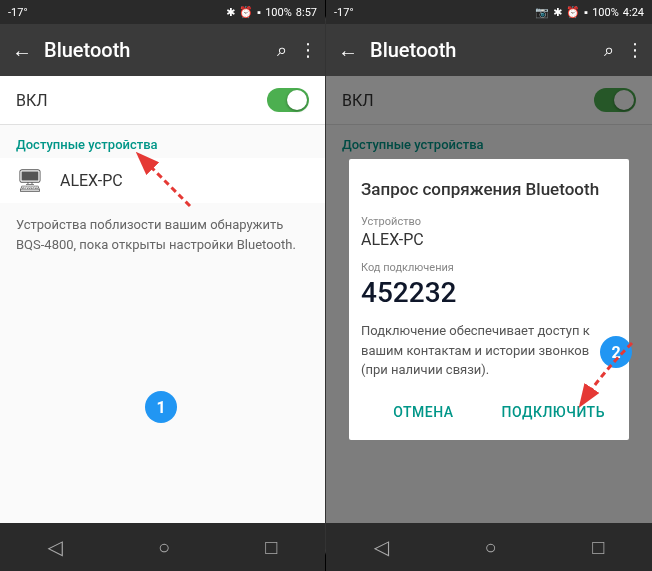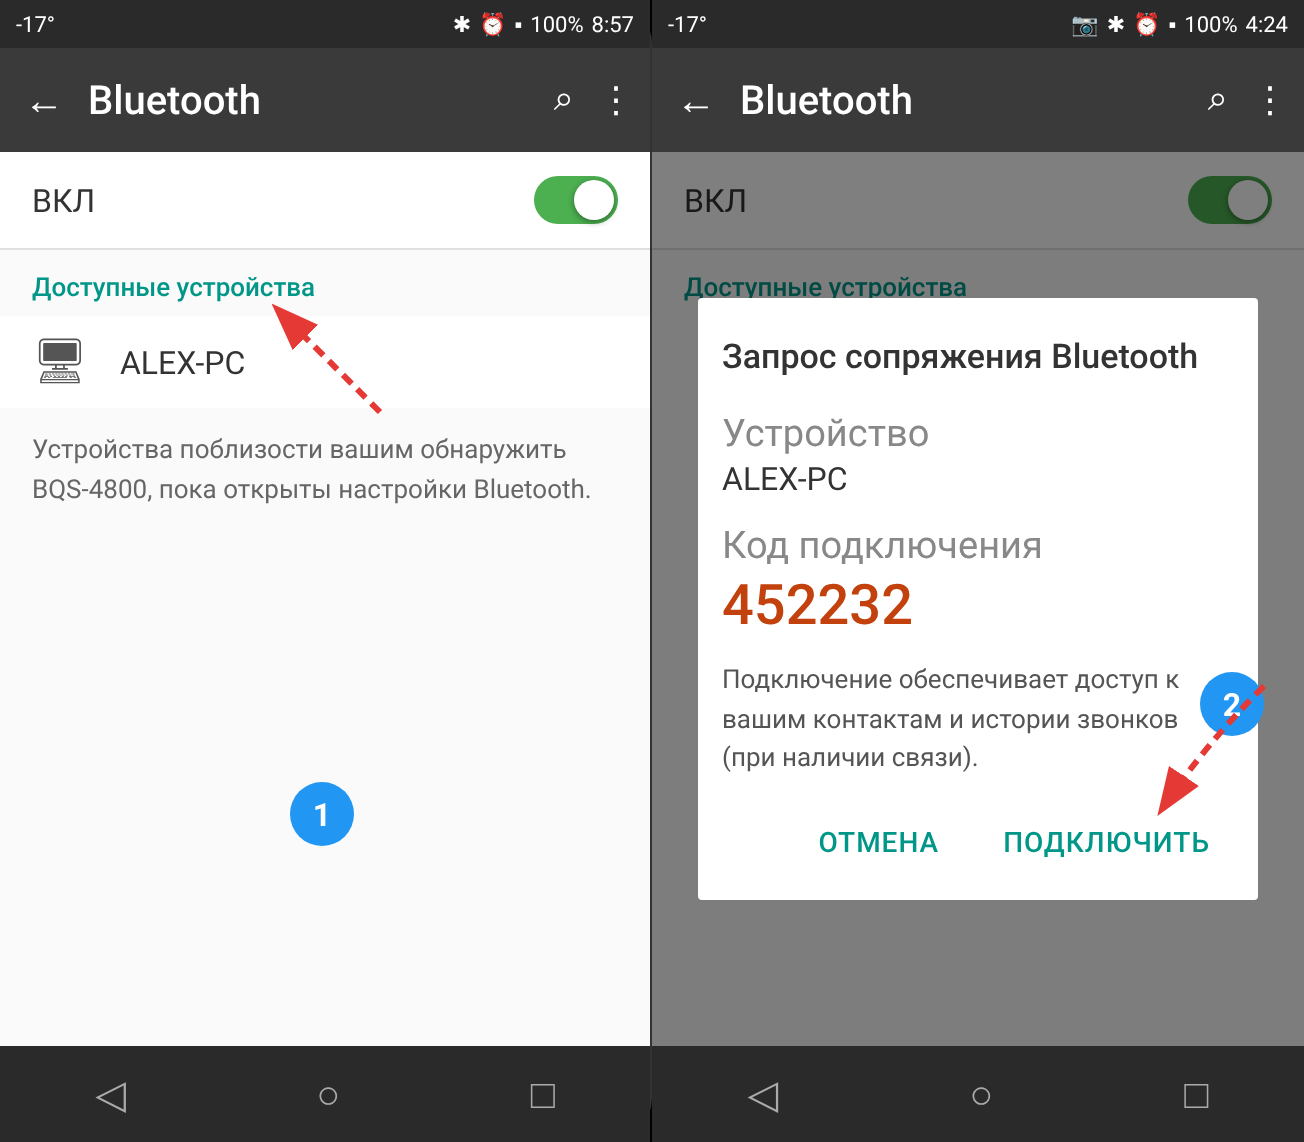--- a/index.html
+++ b/index.html
@@ -227,49 +227,49 @@
     }
 
     .dialog-title {
       font-size: 17px;
       font-weight: 500;
       color: #333;
       margin-bottom: 16px;
     }
 
     .dialog-field-label {
-      font-size: 19px;
+      font-size: 11px;
       color: #888;
       margin-bottom: 2px;
     }
 
     .dialog-field-value {
       font-size: 16px;
       color: #333;
       margin-bottom: 12px;
     }
 
     .dialog-code {
       font-size: 28px;
       font-weight: 500;
-      color: #c2410c;
+      color: #0f172a;
       margin-bottom: 12px;
     }
 
     .dialog-description {
       font-size: 13px;
       color: #555;
       line-height: 1.5;
       margin-bottom: 16px;
     }
 
     .dialog-actions {
       display: flex;
       justify-content: flex-end;
-      gap: 8px;
+      gap: 24px;
       margin-top: 4px;
     }
 
     .dialog-btn {
       font-size: 14px;
       font-weight: 500;
       color: #009688;
       text-transform: uppercase;
       padding: 8px 12px;
       cursor: pointer;

